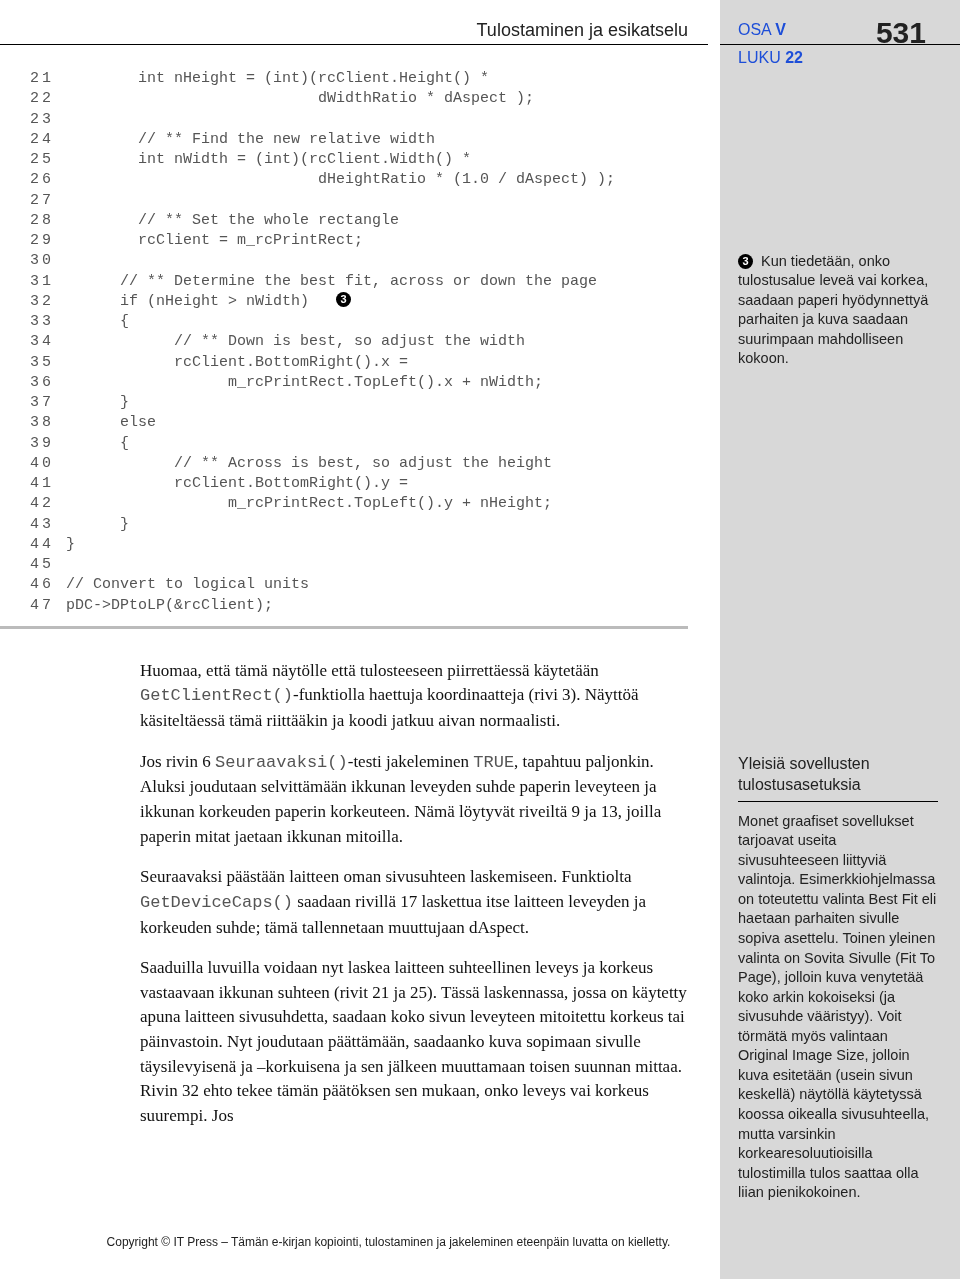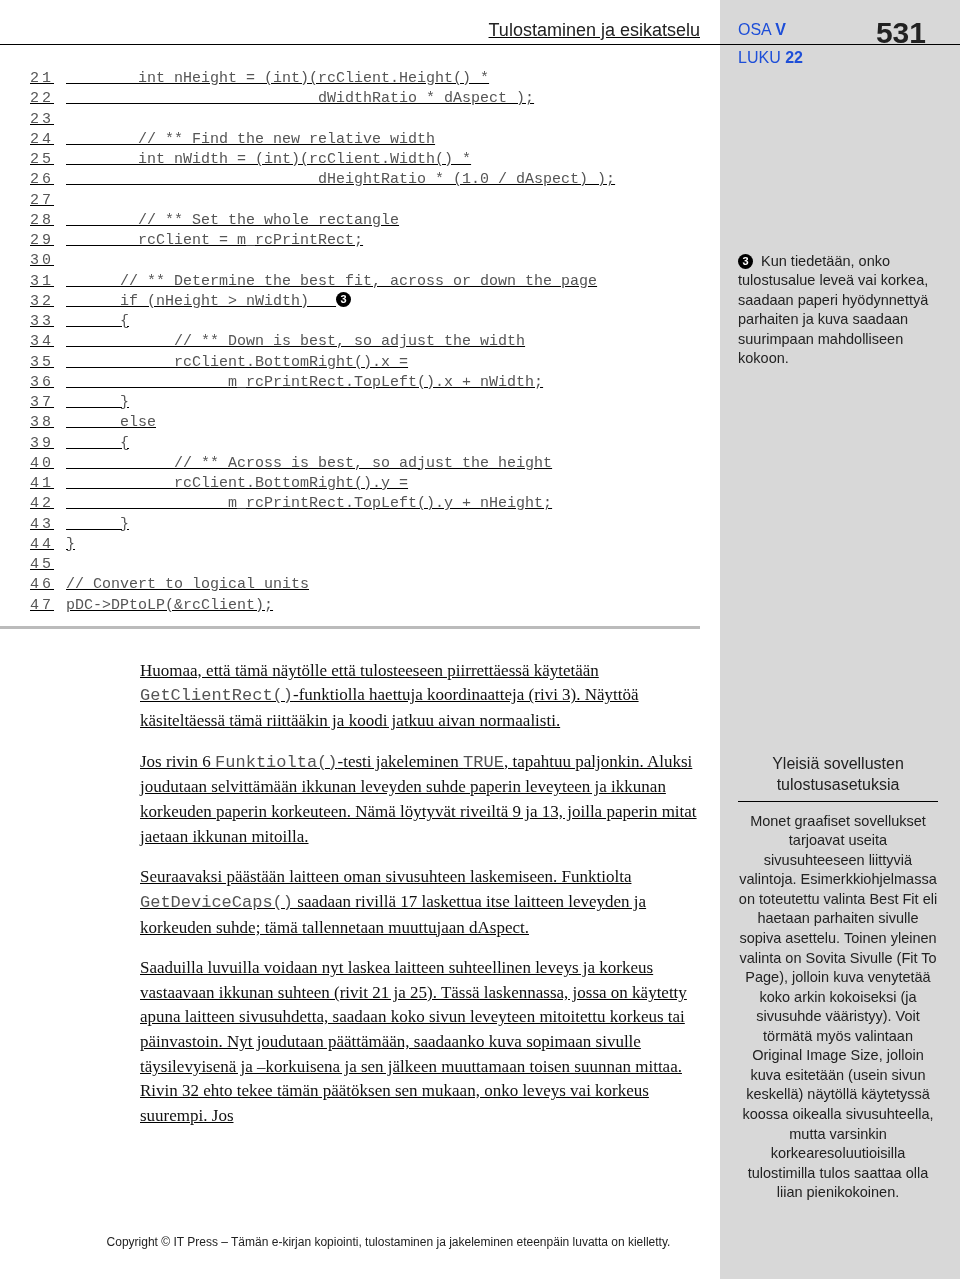--- a/index.html
+++ b/index.html
@@ -8,23 +8,22 @@
     height: 1279px;
     background: #fff;
     font-family: Georgia, 'Times New Roman', serif;
     color: #000;
     position: relative;
     overflow: hidden;
   }
   .page-wrap { display: flex; width: 100%; height: 100%; }
   .main-col {
     width: 720px;
-    padding: 20px 0 0 0;
+    padding: 20px 12px 0 0;
     position: relative;
-    text-decoration: underline;
   }
   .side-col {
     width: 240px;
     background: #d8d8d8;
     padding: 20px 22px 0 18px;
     position: relative;
     font-family: Arial, Helvetica, sans-serif;
   }
   .header-row {
     display: flex;
@@ -107,21 +106,20 @@
     font-size: 14.5px;
     line-height: 1.35;
     color: #222;
     margin-top: 180px;
   }
   .side-note .badge { margin-right: 4px; }
   .side-block {
     margin-top: 385px;
     font-family: Arial, Helvetica, sans-serif;
     color: #222;
-    text-align: center;
   }
   .side-block-title {
     font-size: 16px;
     font-weight: 400;
     line-height: 1.3;
     padding-bottom: 5px;
     border-bottom: 1.5px solid #000;
     margin-bottom: 10px;
   }
   .side-block-body {
@@ -148,21 +146,21 @@
       <div class="section-title">Tulostaminen ja esikatselu</div>
     </div>
 
     <div class="code-block" id="code-block"><div class="code-line"><span class="ln">21</span><span>        int nHeight = (int)(rcClient.Height() *</span></div><div class="code-line"><span class="ln">22</span><span>                            dWidthRatio * dAspect );</span></div><div class="code-line"><span class="ln">23</span><span></span></div><div class="code-line"><span class="ln">24</span><span>        // ** Find the new relative width</span></div><div class="code-line"><span class="ln">25</span><span>        int nWidth = (int)(rcClient.Width() *</span></div><div class="code-line"><span class="ln">26</span><span>                            dHeightRatio * (1.0 / dAspect) );</span></div><div class="code-line"><span class="ln">27</span><span></span></div><div class="code-line"><span class="ln">28</span><span>        // ** Set the whole rectangle</span></div><div class="code-line"><span class="ln">29</span><span>        rcClient = m_rcPrintRect;</span></div><div class="code-line"><span class="ln">30</span><span></span></div><div class="code-line"><span class="ln">31</span><span>      // ** Determine the best fit, across or down the page</span></div><div class="code-line"><span class="ln">32</span><span>      if (nHeight &gt; nWidth)   </span><span class="badge">3</span></div><div class="code-line"><span class="ln">33</span><span>      {</span></div><div class="code-line"><span class="ln">34</span><span>            // ** Down is best, so adjust the width</span></div><div class="code-line"><span class="ln">35</span><span>            rcClient.BottomRight().x =</span></div><div class="code-line"><span class="ln">36</span><span>                  m_rcPrintRect.TopLeft().x + nWidth;</span></div><div class="code-line"><span class="ln">37</span><span>      }</span></div><div class="code-line"><span class="ln">38</span><span>      else</span></div><div class="code-line"><span class="ln">39</span><span>      {</span></div><div class="code-line"><span class="ln">40</span><span>            // ** Across is best, so adjust the height</span></div><div class="code-line"><span class="ln">41</span><span>            rcClient.BottomRight().y =</span></div><div class="code-line"><span class="ln">42</span><span>                  m_rcPrintRect.TopLeft().y + nHeight;</span></div><div class="code-line"><span class="ln">43</span><span>      }</span></div><div class="code-line"><span class="ln">44</span><span>}</span></div><div class="code-line"><span class="ln">45</span><span></span></div><div class="code-line"><span class="ln">46</span><span>// Convert to logical units</span></div><div class="code-line"><span class="ln">47</span><span>pDC-&gt;DPtoLP(&amp;rcClient);</span></div></div>
 
     <div class="body-text">
       <p>
         <span>Huomaa, että tämä näytölle että tulosteeseen piirrettäessä käytetään </span><span class="mono">GetClientRect()</span><span>-funktiolla haettuja koordinaatteja (rivi 3). Näyttöä käsiteltäessä tämä riittääkin ja koodi jatkuu aivan normaalisti.</span>
       </p>
       <p>
-        <span>Jos rivin 6 </span><span class="mono">Funktiolta()</span><span>-testi jakeleminen </span><span class="mono">TRUE</span><span>, tapahtuu paljonkin. Aluksi joudutaan selvittämään ikkunan leveyden suhde paperin leveyteen ja ikkunan korkeuden paperin korkeuteen. Nämä löytyvät riveiltä 9 ja 13, joilla paperin mitat jaetaan ikkunan mitoilla.</span>
+        <span>Jos rivin 6 </span><span class="mono">Seuraavaksi()</span><span>-testi jakeleminen </span><span class="mono">TRUE</span><span>, tapahtuu paljonkin. Aluksi joudutaan selvittämään ikkunan leveyden suhde paperin leveyteen ja ikkunan korkeuden paperin korkeuteen. Nämä löytyvät riveiltä 9 ja 13, joilla paperin mitat jaetaan ikkunan mitoilla.</span>
       </p>
       <p>
         <span>Seuraavaksi päästään laitteen oman sivusuhteen laskemiseen. Funktiolta </span><span class="mono">GetDeviceCaps()</span><span> saadaan rivillä 17 laskettua itse laitteen leveyden ja korkeuden suhde; tämä tallennetaan muuttujaan dAspect.</span>
       </p>
       <p>Saaduilla luvuilla voidaan nyt laskea laitteen suhteellinen leveys ja korkeus vastaavaan ikkunan suhteen (rivit 21 ja 25). Tässä laskennassa, jossa on käytetty apuna laitteen sivusuhdetta, saadaan koko sivun leveyteen mitoitettu korkeus tai päinvastoin. Nyt joudutaan päättämään, saadaanko kuva sopimaan sivulle täysilevyisenä ja –korkuisena ja sen jälkeen muuttamaan toisen suunnan mittaa. Rivin 32 ehto tekee tämän päätöksen sen mukaan, onko leveys vai korkeus suurempi. Jos</p>
     </div>
   </div>
 
   <div class="side-col">
     <div class="page-number">531</div>

